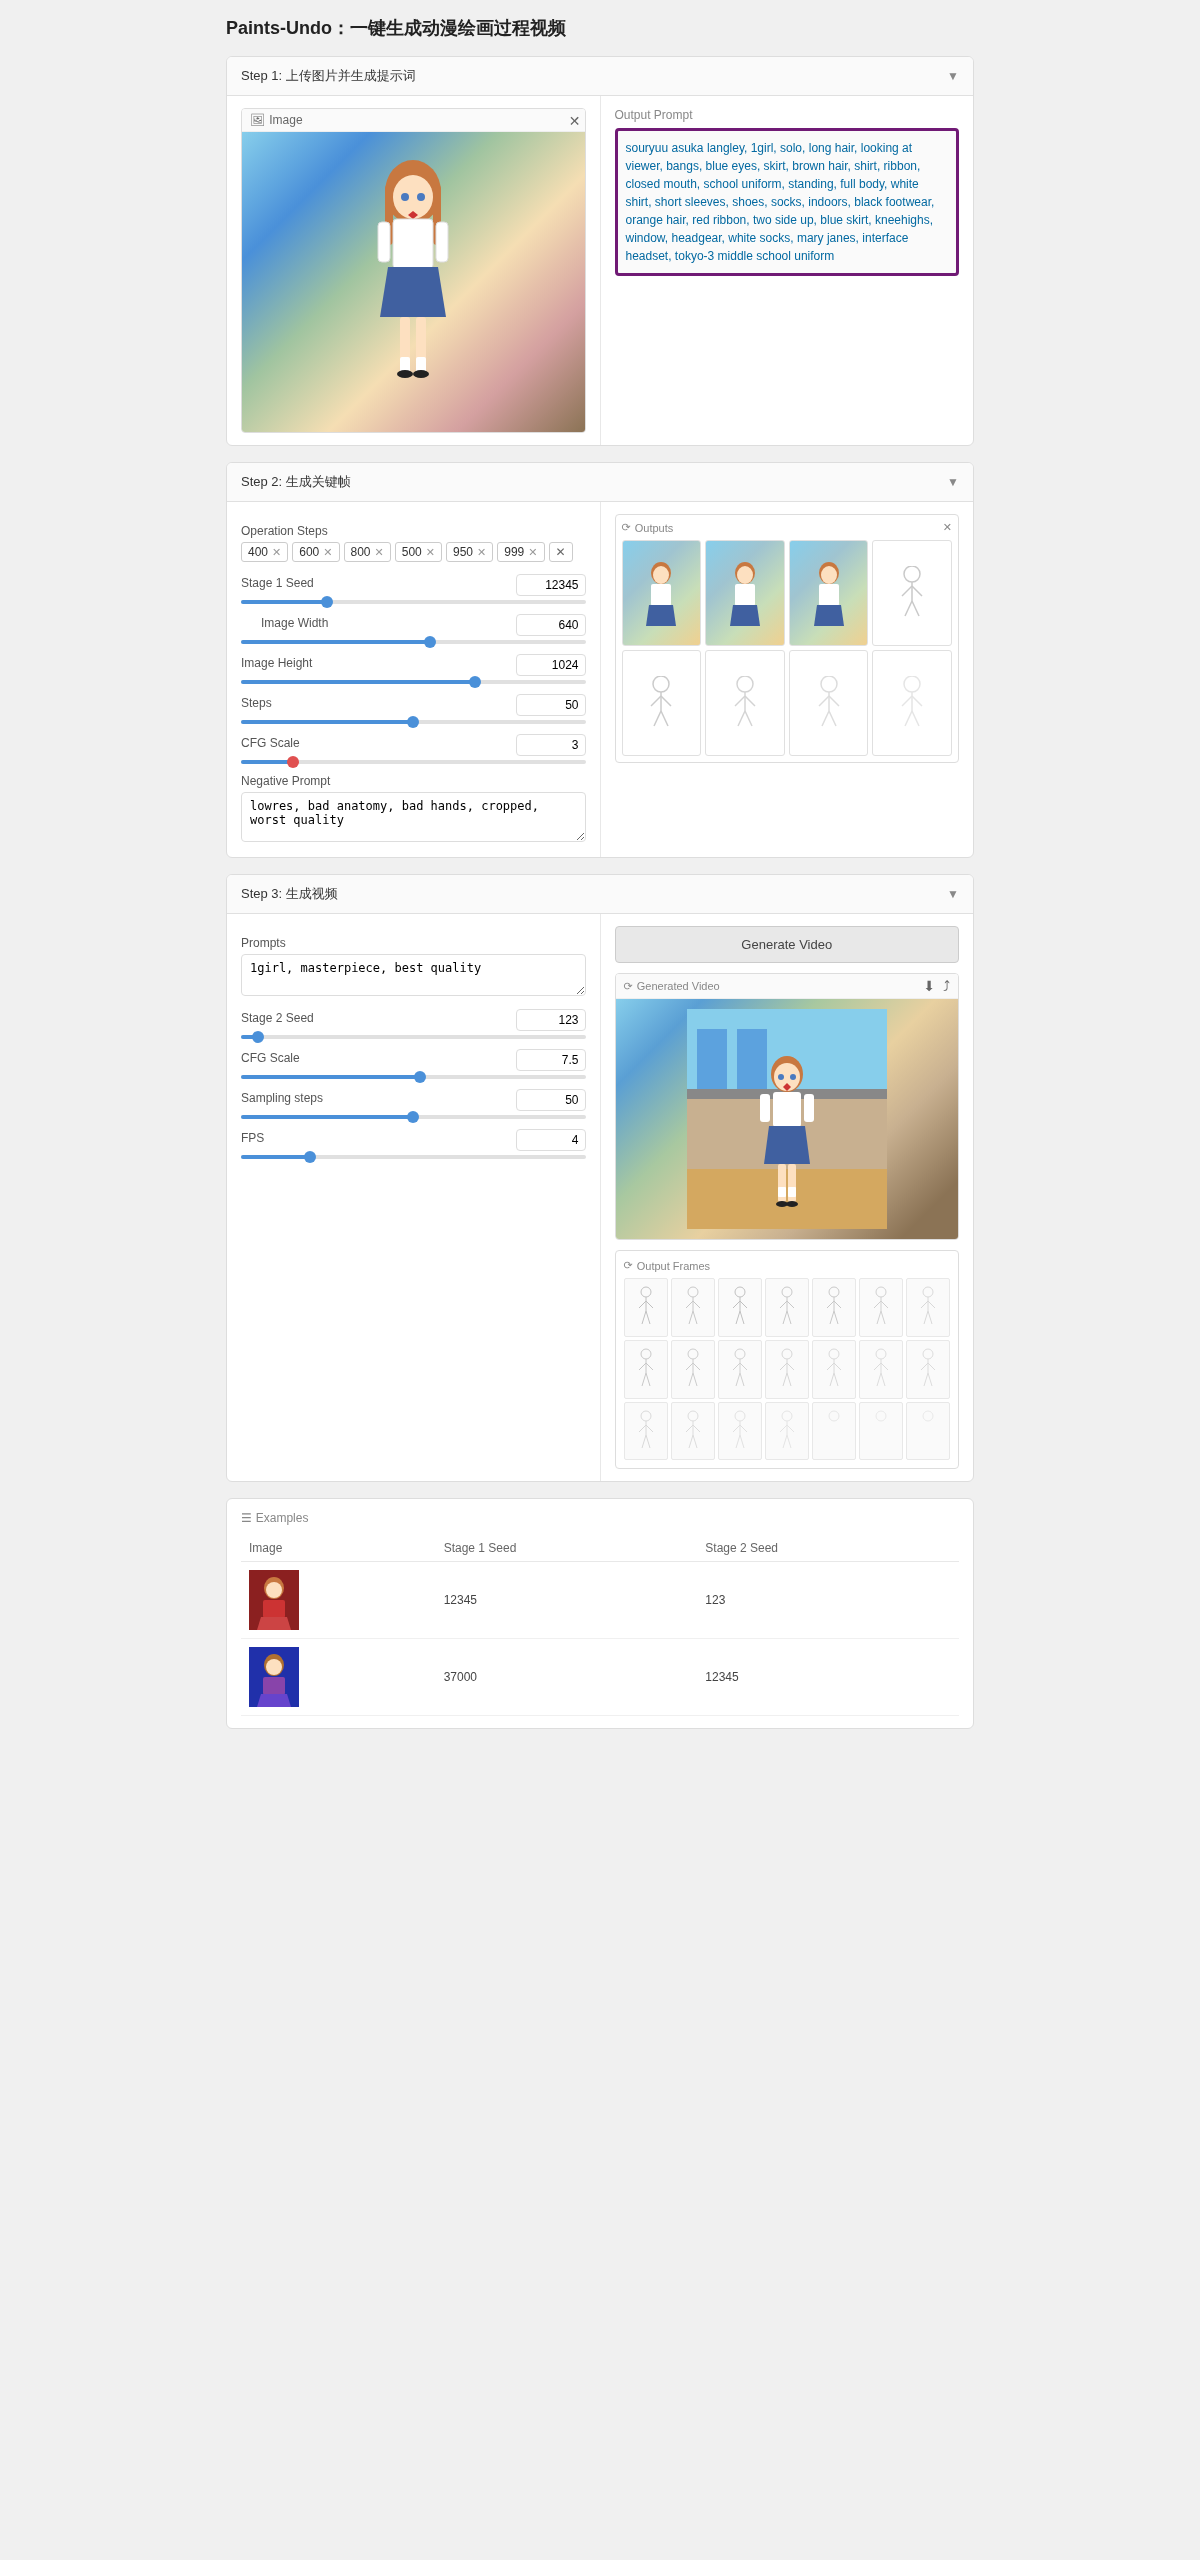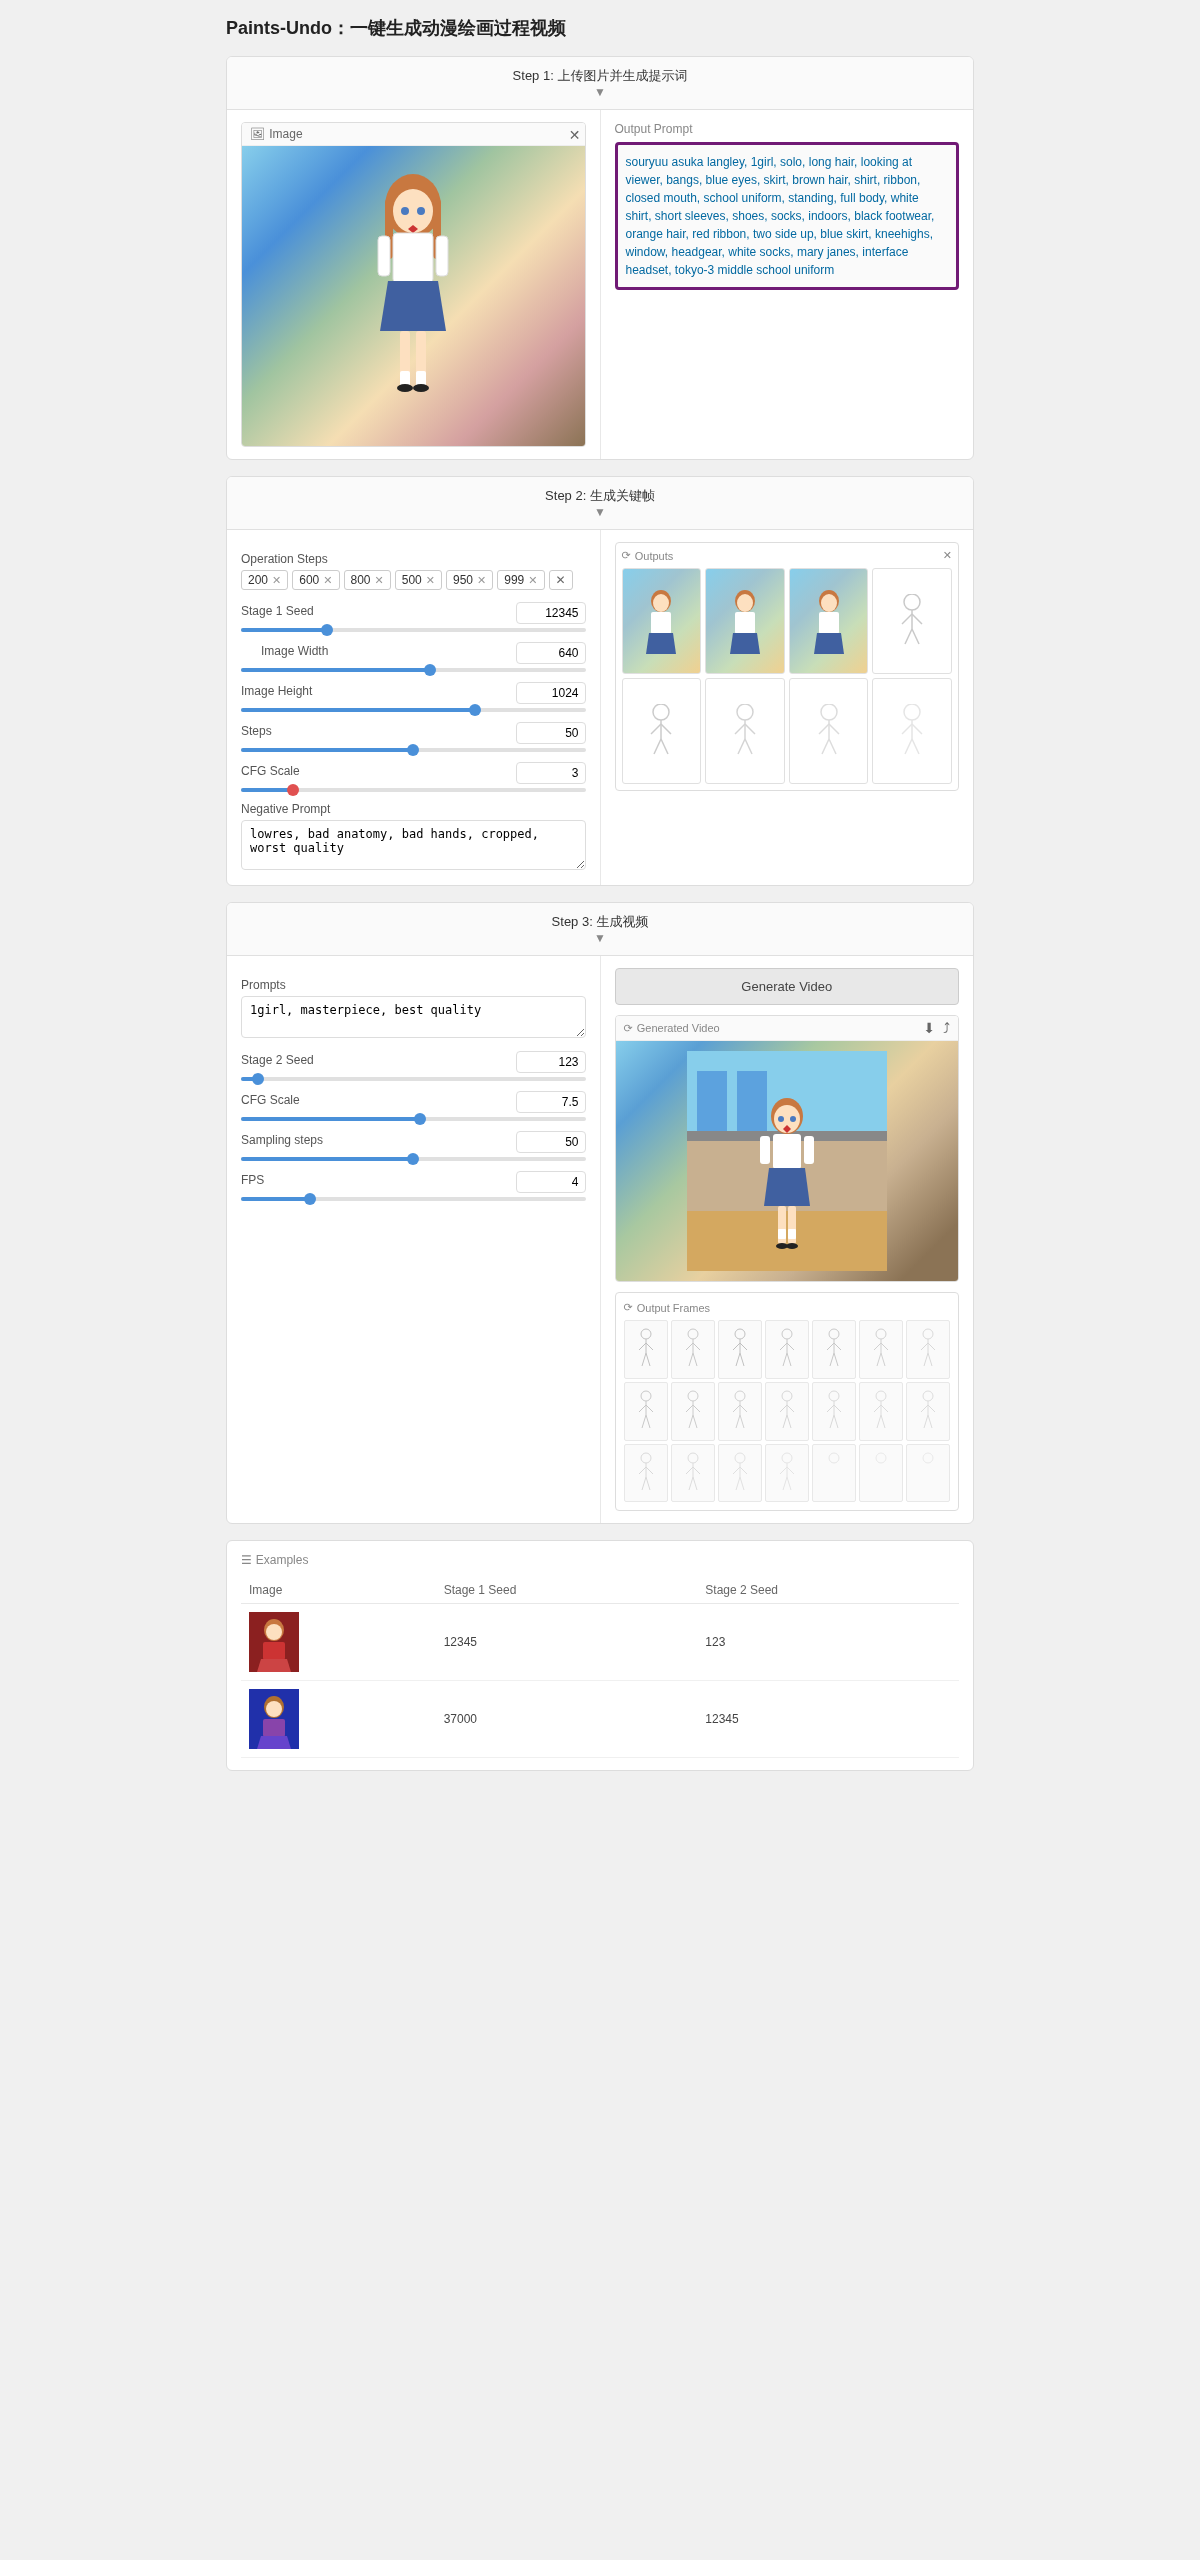--- a/index.html
+++ b/index.html
@@ -30,21 +30,20 @@
     }
     .section-header {
       display: flex;
       align-items: center;
       justify-content: space-between;
       padding: 10px 14px;
       background: #fafafa;
       border-bottom: 1px solid #e0e0e0;
       font-weight: 500;
       font-size: 13px;
-      flex-direction: column;
     }
     .section-body {
       display: flex;
       gap: 0;
     }
     .left-panel {
       flex: 1;
       padding: 12px 14px;
       border-right: 1px solid #e8e8e8;
     }
@@ -446,21 +445,21 @@
     <div class="section-header">
       <span>Step 2: 生成关键帧</span>
       <span class="chevron">▼</span>
     </div>
     <div class="section-body flex-row">
 
       <div class="left-panel">
         <div class="field-label">Operation Steps</div>
         <div class="operation-steps-wrap">
           <div class="step-tag">
-            <span>200</span>
+            <span>400</span>
             <span class="step-tag-x">✕</span>
           </div>
           <div class="step-tag">
             <span>600</span>
             <span class="step-tag-x">✕</span>
           </div>
           <div class="step-tag">
             <span>800</span>
             <span class="step-tag-x">✕</span>
           </div>

